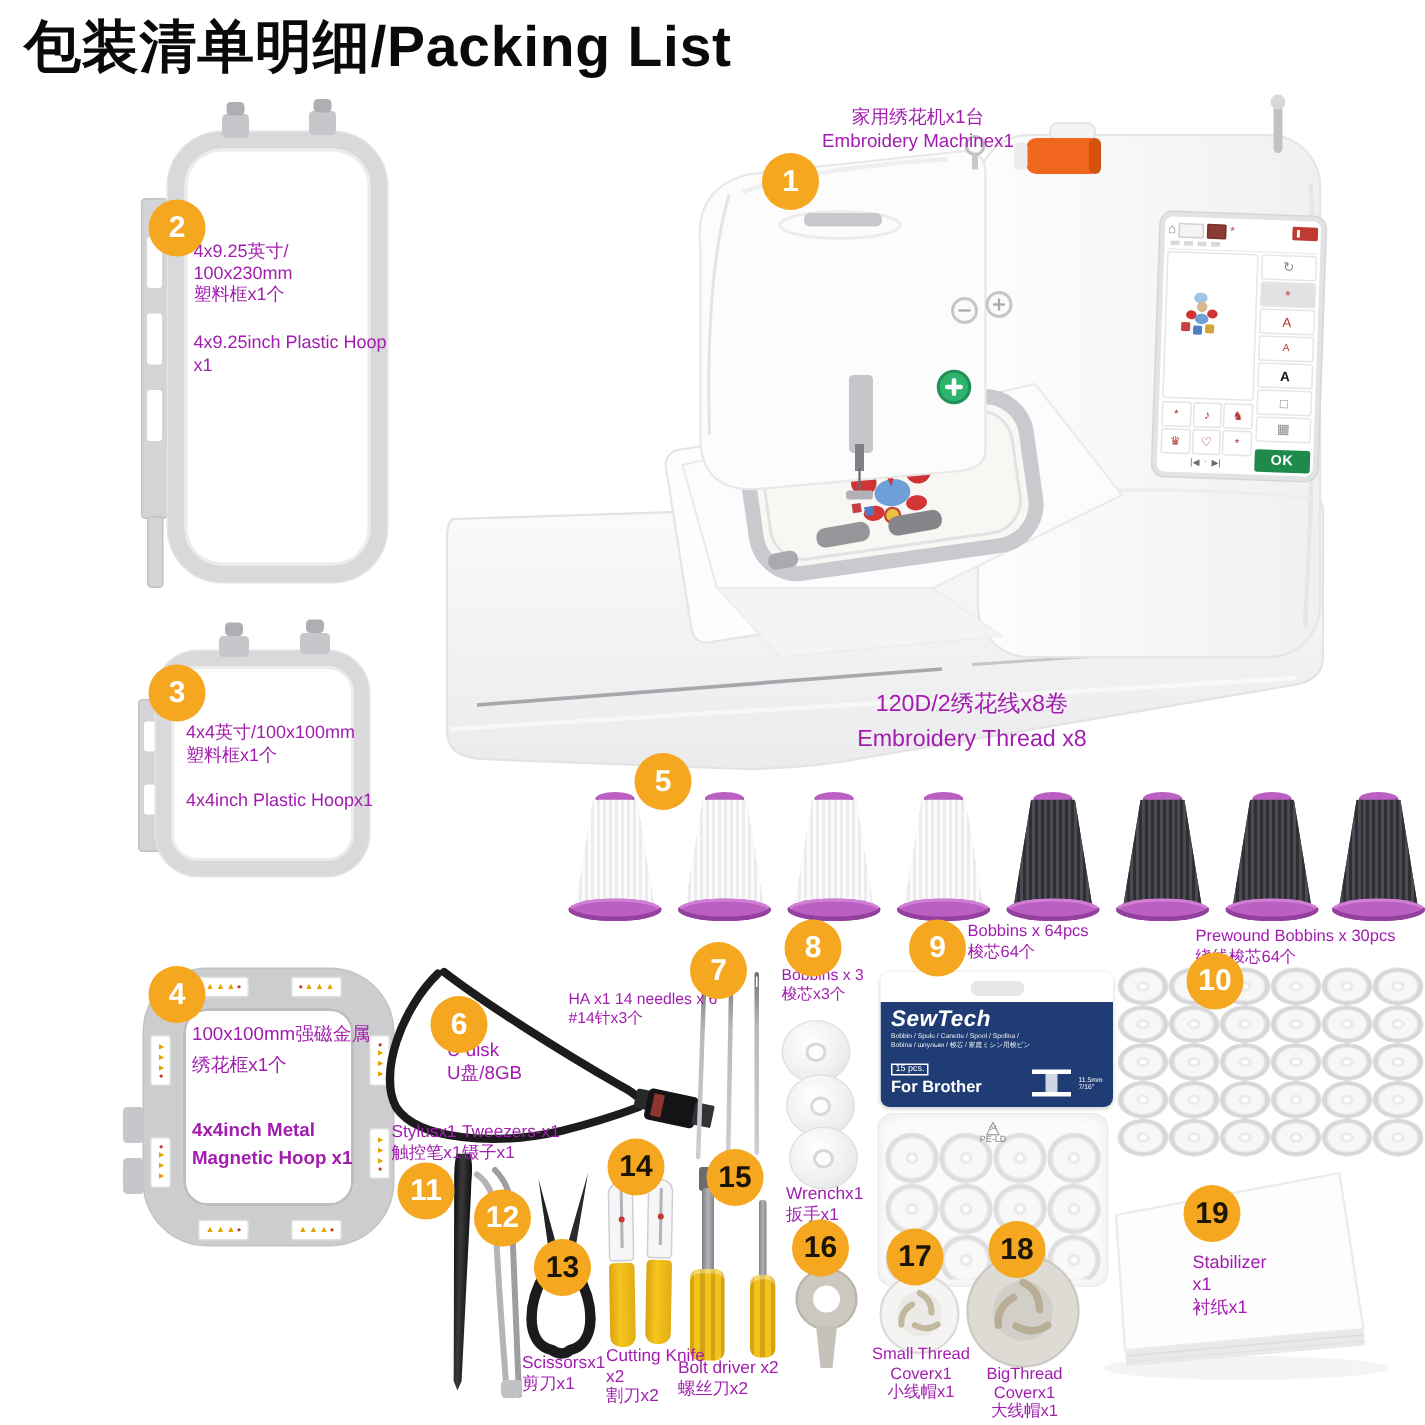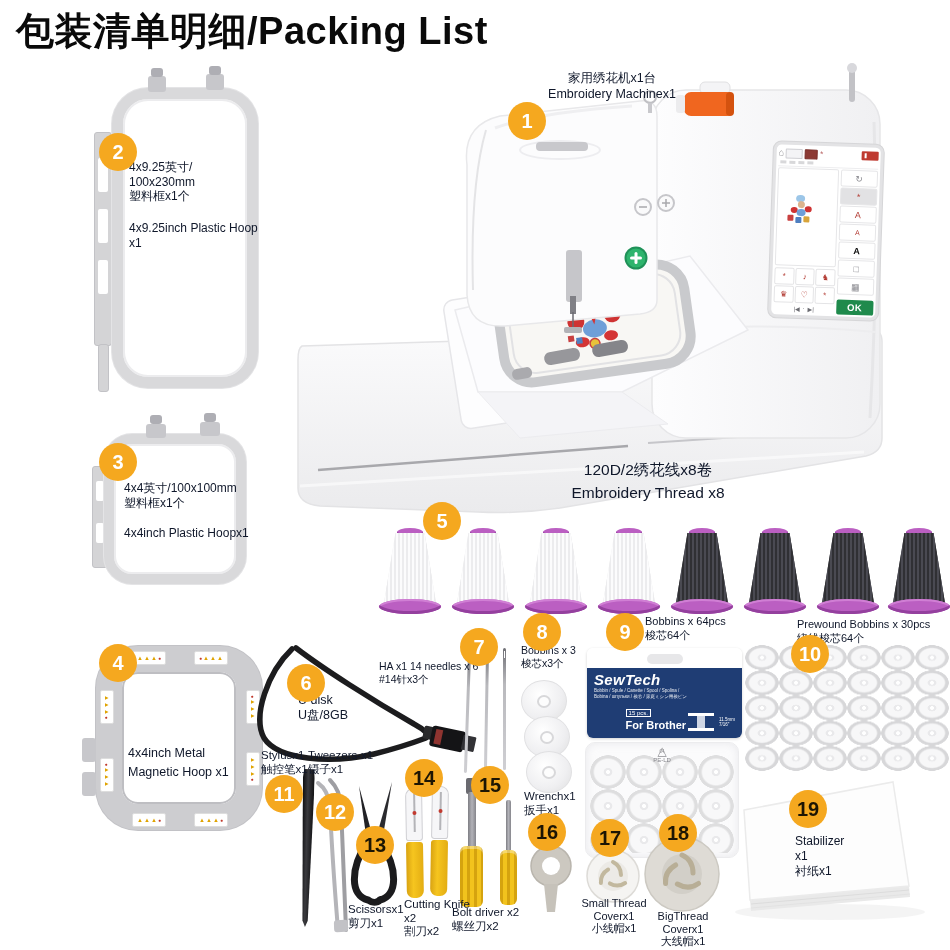--- a/index.html
+++ b/index.html
@@ -6,21 +6,21 @@
   #stage{position:relative;width:950px;height:950px;background:#fff;overflow:hidden;
          font-family:"Liberation Sans","DejaVu Sans",sans-serif;color:#111;}
   
   .title{position:absolute;left:16px;top:6px;font-size:38px;font-weight:bold;letter-spacing:.5px;color:#0a0a0a;}
   
   .badge{position:absolute;width:38px;height:38px;border-radius:50%;background:#F5A81F;
          display:flex;align-items:center;justify-content:center;font-size:20px;font-weight:bold;
          color:#fff;z-index:60;}
   .badge.dark{color:#1d1503;}
   
-  .lbl{position:absolute;font-size:12px;line-height:14.5px;color:#0f172a;z-index:55;}
+  .lbl{position:absolute;font-size:12px;line-height:14.5px;color:#a21caf;z-index:55;}
   .lbl div{white-space:nowrap;}
   .center{text-align:center;}
   
   .hoop{position:absolute;background:#fff;border:11px solid #d9d9db;border-radius:36px;
         box-shadow:inset 0 0 0 2px #ececee,0 0 0 1px #e4e4e6;z-index:5;}
   .clamp{position:absolute;background:#c7c7cb;border-radius:3px;z-index:6;}
   .screwhead{position:absolute;background:#aeaeb4;border-radius:3px;z-index:6;}
   .bracket{position:absolute;background:#d4d4d6;border:1px solid #c2c2c6;border-radius:3px;z-index:4;}
   .bracket .slot{position:absolute;left:3px;right:3px;height:16%;background:#fff;border-radius:2px;}
   
@@ -51,21 +51,21 @@
                 border-radius:50%;background:#fdfdfd;border:2px solid #d8d8da;box-sizing:border-box;}
   
   .sewpack{position:absolute;left:587px;top:648px;width:155px;height:90px;border-radius:6px;
            overflow:hidden;box-shadow:0 1px 3px rgba(0,0,0,.18);z-index:9;background:#fff;}
   .sew-hang{height:20px;background:#fff;position:relative;}
   .sew-hole{position:absolute;left:50%;top:6px;width:36px;height:10px;margin-left:-18px;background:#e7e7e9;
             border-radius:6px;}
   .sew-navy{position:absolute;top:20px;left:0;right:0;bottom:0;background:#1f3d74;color:#fff;padding:3px 7px;box-sizing:border-box;}
   .sew-brand{font-size:15px;font-weight:bold;font-style:italic;letter-spacing:.3px;}
   .sew-tiny{font-size:4.5px;line-height:5.5px;opacity:.9;white-space:nowrap;}
-  .sew-row{display:flex;align-items:flex-end;justify-content:flex-end;margin-top:2px;}
+  .sew-row{display:flex;align-items:flex-end;justify-content:space-between;margin-top:2px;}
   .sew-qty{display:inline-block;border:1px solid #fff;font-size:6px;padding:0 2px;margin-bottom:2px;}
   .sew-brother{font-size:11px;font-weight:bold;}
   .sew-diagram{position:relative;width:30px;height:18px;}
   .sew-diagram .bar{position:absolute;left:2px;right:2px;height:3px;background:#fff;}
   .sew-diagram .mid{position:absolute;left:11px;top:3px;width:8px;height:12px;background:#cfd6e4;}
   .sew-size{font-size:4.5px;line-height:5px;text-align:left;}
   
   .bag{position:absolute;left:585px;top:742px;width:152px;height:114px;background:#fbfbfc;
        border:1px solid #ececee;border-radius:10px;z-index:8;
        box-shadow:inset 0 0 8px rgba(200,200,205,.35);}
@@ -391,21 +391,25 @@
     </div>
   <div class="sticker vert" style="left:236px;top:762px;width:32px;height:12px;">
       <span>▲</span>
       <span>▲</span>
       <span>▲</span>
       <span class="reddot">●</span>
     </div>
   <div class="clamp" style="left:82px;top:738px;width:14px;height:24px;"></div>
   <div class="clamp" style="left:82px;top:772px;width:14px;height:24px;"></div>
   <div class="badge" style="left:99px;top:644px;">4</div>
-  <div class="lbl" style="left:128px;top:744px;line-height:19px;font-size:12.5px;">
+  <div class="lbl" style="left:128px;top:679px;line-height:21px;font-size:12.5px;">
+    <div>100x100mm强磁金属</div>
+    <div>绣花框x1个</div>
+  </div>
+  <div class="lbl" style="left:128px;top:744px;line-height:19px;font-size:12.5px;font-weight:bold;">
     <div>4x4inch Metal</div>
     <div>Magnetic Hoop x1</div>
   </div>
 
   <div class="lbl center" style="left:498px;top:458px;width:300px;font-size:15.5px;line-height:23px;">
     <div>120D/2绣花线x8卷</div>
     <div>Embroidery Thread x8</div>
   </div>
   <div class="badge" style="left:423px;top:502px;">5</div>
   <div class="spool white" style="left:379px;">

